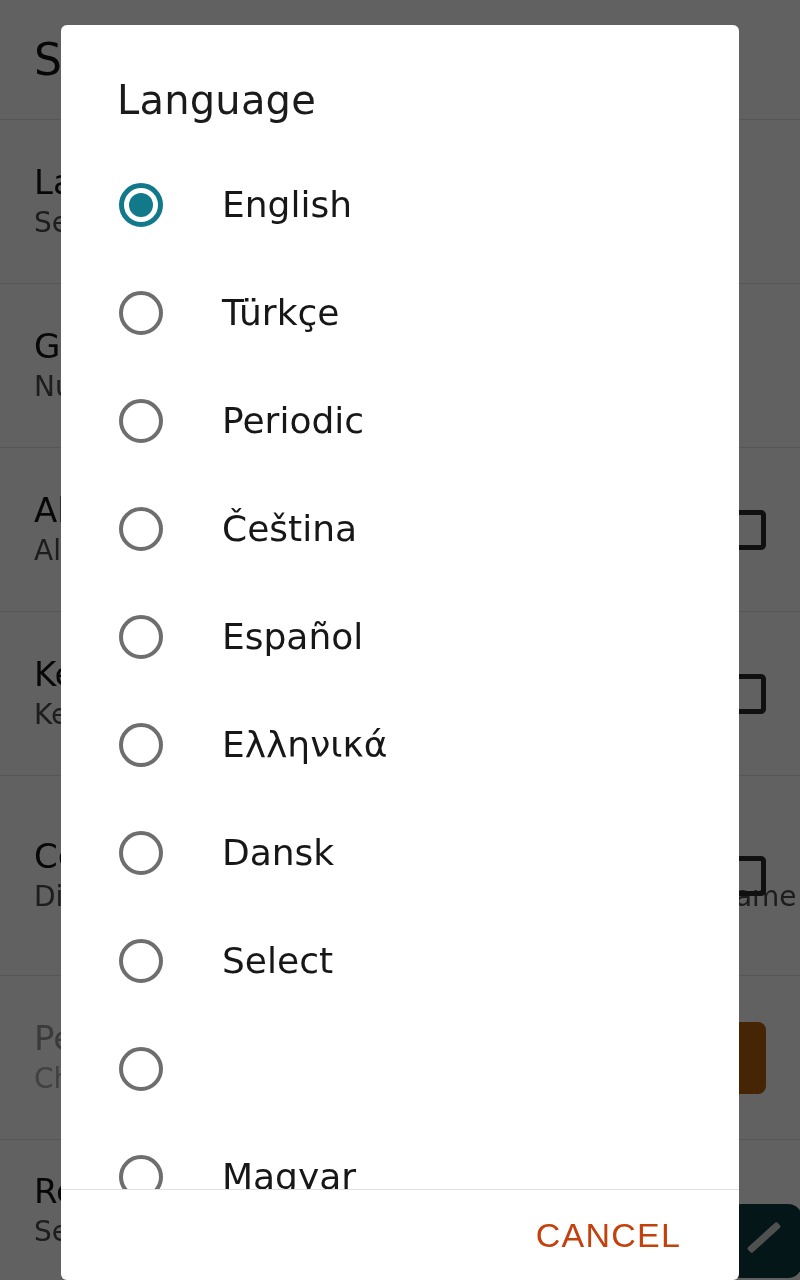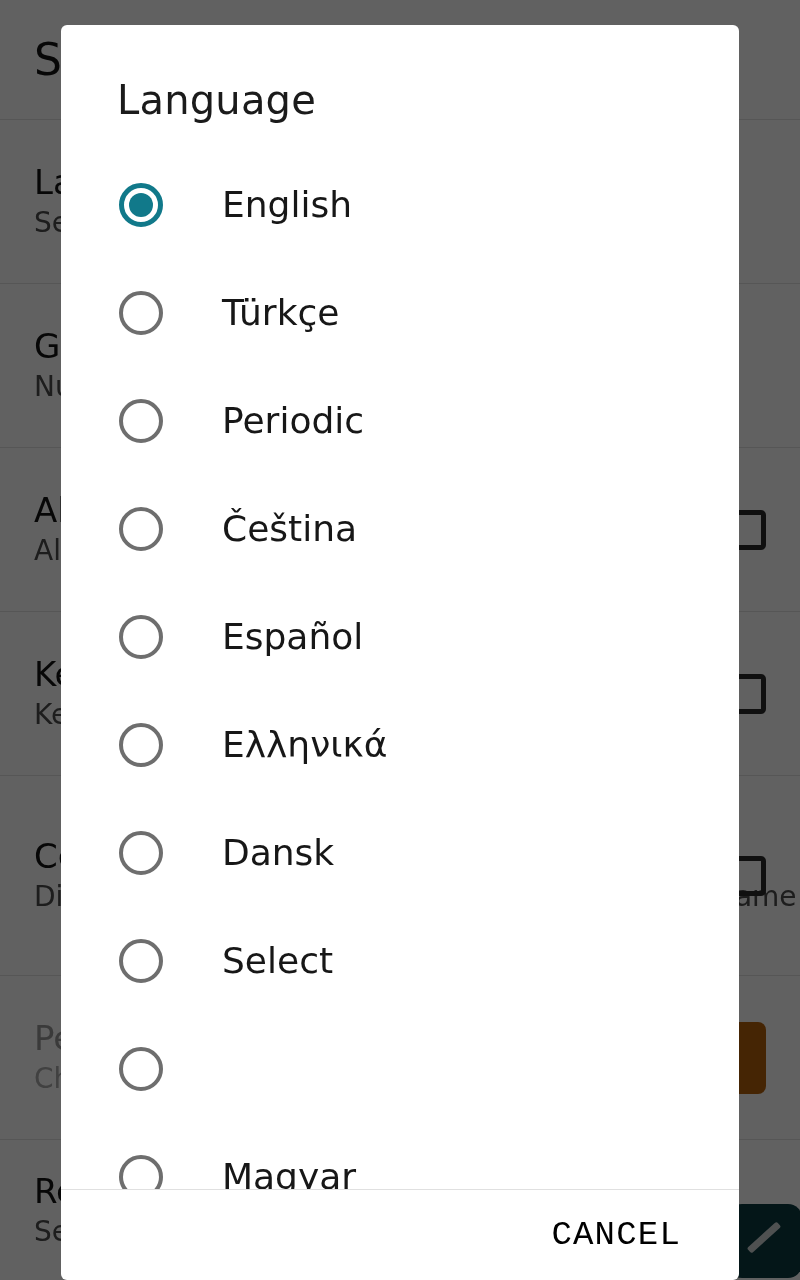--- a/index.html
+++ b/index.html
@@ -180,26 +180,26 @@
     flex: 0 0 auto;
     height: 90px;
     border-top: 1px solid #e0e0e0;
     display: flex;
     align-items: center;
     justify-content: flex-end;
     padding-right: 52px;
   }
   .cancel-button {
     font-size: 34px;
-    color: #000000;
+    color: #c2410c;
     letter-spacing: 1.2px;
     background: none;
     border: 0;
     padding: 8px 6px;
-    font-family: Liberation Mono, monospace;
+    font-family: Liberation Sans, sans-serif;
     cursor: pointer;
   }
 </style>
 </head>
 <body>
 
 <div id="root">
 
   <div class="bg-screen">
     <div class="bg-appbar">

